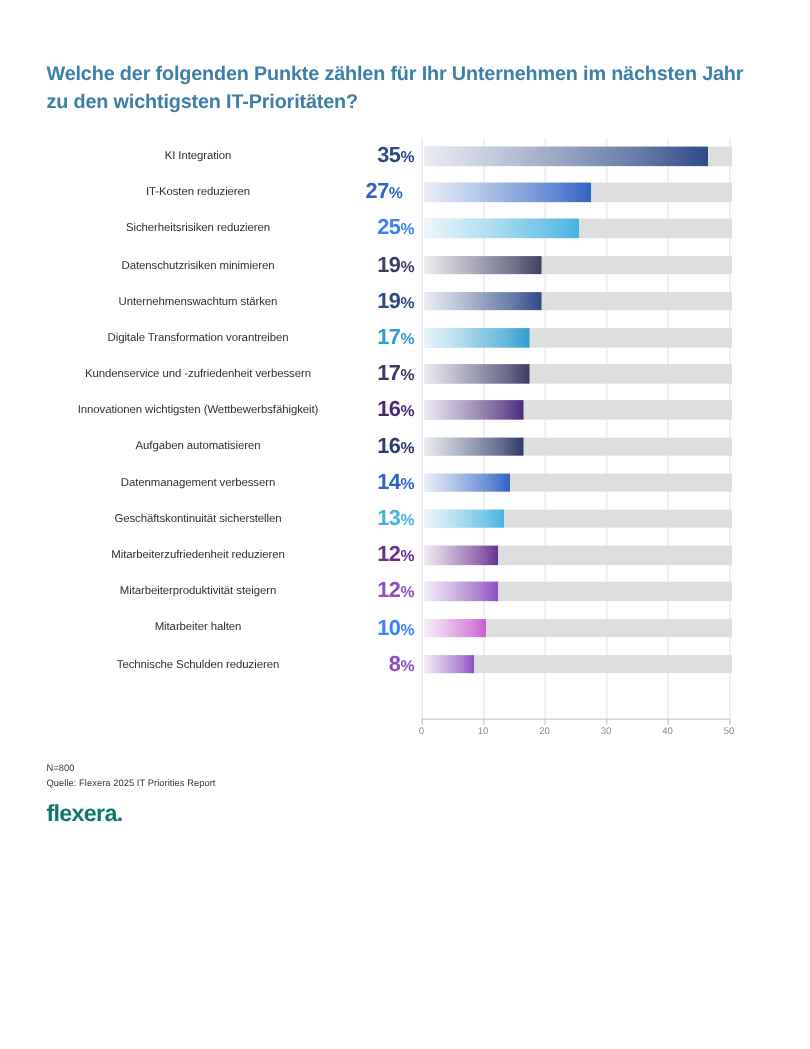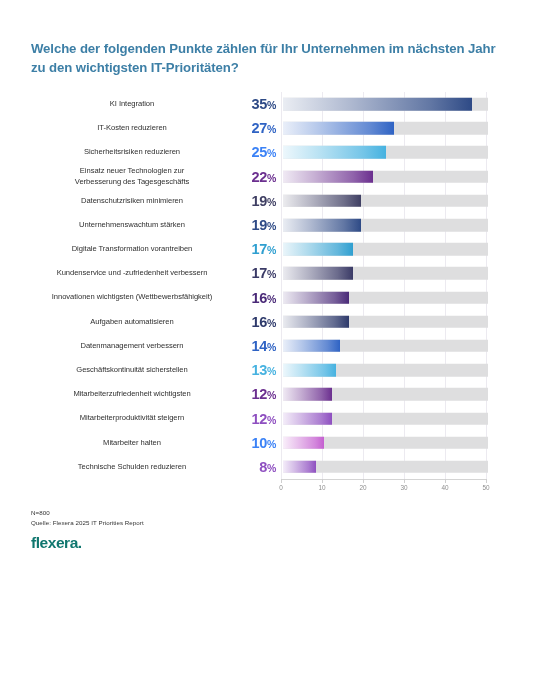--- a/index.html
+++ b/index.html
@@ -192,44 +192,35 @@
       <div class="row">
         <div class="cat-label">KI Integration</div>
         <div class="value-label" style="color: rgb(46, 74, 134);"><span>35</span><span class="pct">%</span></div>
         <div class="track-wrap">
           <div class="track" style="background: rgb(222, 222, 223);"></div>
           <div class="bar" style="width: 188.6px; background: linear-gradient(to right, rgb(234, 237, 243) 0%, rgb(176, 186, 209) 35%, rgb(98, 119, 164) 78%, rgb(46, 74, 134) 100%);"></div>
         </div>
       </div>
       <div class="row">
         <div class="cat-label">IT-Kosten reduzieren</div>
-        <div class="value-label" style="color: rgb(47, 99, 196);"><span>27</span><span class="pct">%</span></div>
+        <div class="value-label" style="color: rgb(47, 99, 196); text-align: center;"><span>27</span><span class="pct">%</span></div>
         <div class="track-wrap">
           <div class="track" style="background: rgb(222, 222, 223);"></div>
           <div class="bar" style="width: 110.7px; background: linear-gradient(to right, rgb(234, 239, 249) 0%, rgb(176, 196, 233) 35%, rgb(99, 138, 211) 78%, rgb(47, 99, 196) 100%);"></div>
         </div>
       </div>
       <div class="row">
         <div class="cat-label">Sicherheitsrisiken reduzieren</div>
         <div class="value-label" style="color: #3b82f6;"><span>25</span><span class="pct">%</span></div>
         <div class="track-wrap">
           <div class="track" style="background: rgb(222, 222, 223);"></div>
           <div class="bar" style="width: 102.5px; background: linear-gradient(to right, rgb(237, 247, 252) 0%, rgb(185, 226, 243) 35%, rgb(116, 197, 232) 78%, rgb(70, 178, 224) 100%);"></div>
         </div>
       </div>
       <div class="row">
-        <div class="cat-label">Einsatz neuer Technologien zur
-Verbesserung des Tagesgeschäfts</div>
-        <div class="value-label" style="color: rgb(107, 47, 143);"><span>22</span><span class="pct">%</span></div>
-        <div class="track-wrap">
-          <div class="track" style="background: rgb(222, 222, 223);"></div>
-          <div class="bar" style="width: 90.2px; background: linear-gradient(to right, rgb(240, 234, 244) 0%, rgb(199, 176, 212) 35%, rgb(144, 99, 171) 78%, rgb(107, 47, 143) 100%);"></div>
-        </div>
-      </div>
-      <div class="row">
         <div class="cat-label">Datenschutzrisiken minimieren</div>
         <div class="value-label" style="color: rgb(63, 63, 99);"><span>19</span><span class="pct">%</span></div>
         <div class="track-wrap">
           <div class="track" style="background: rgb(222, 222, 223);"></div>
           <div class="bar" style="width: 77.9px; background: linear-gradient(to right, rgb(236, 236, 239) 0%, rgb(182, 182, 196) 35%, rgb(111, 111, 138) 78%, rgb(63, 63, 99) 100%);"></div>
         </div>
       </div>
       <div class="row">
         <div class="cat-label">Unternehmenswachtum stärken</div>
         <div class="value-label" style="color: rgb(46, 74, 134);"><span>19</span><span class="pct">%</span></div>
@@ -280,21 +271,21 @@
       </div>
       <div class="row">
         <div class="cat-label">Geschäftskontinuität sicherstellen</div>
         <div class="value-label" style="color: rgb(70, 178, 224);"><span>13</span><span class="pct">%</span></div>
         <div class="track-wrap">
           <div class="track" style="background: rgb(222, 222, 223);"></div>
           <div class="bar" style="width: 53.3px; background: linear-gradient(to right, rgb(237, 247, 252) 0%, rgb(185, 226, 243) 35%, rgb(116, 197, 232) 78%, rgb(70, 178, 224) 100%);"></div>
         </div>
       </div>
       <div class="row">
-        <div class="cat-label">Mitarbeiterzufriedenheit wichtigsten</div>
+        <div class="cat-label">Mitarbeiterzufriedenheit reduzieren</div>
         <div class="value-label" style="color: rgb(107, 47, 143);"><span>12</span><span class="pct">%</span></div>
         <div class="track-wrap">
           <div class="track" style="background: rgb(222, 222, 223);"></div>
           <div class="bar" style="width: 49.2px; background: linear-gradient(to right, rgb(240, 234, 244) 0%, rgb(199, 176, 212) 35%, rgb(144, 99, 171) 78%, rgb(107, 47, 143) 100%);"></div>
         </div>
       </div>
       <div class="row">
         <div class="cat-label">Mitarbeiterproduktivität steigern</div>
         <div class="value-label" style="color: rgb(142, 79, 192);"><span>12</span><span class="pct">%</span></div>
         <div class="track-wrap">

